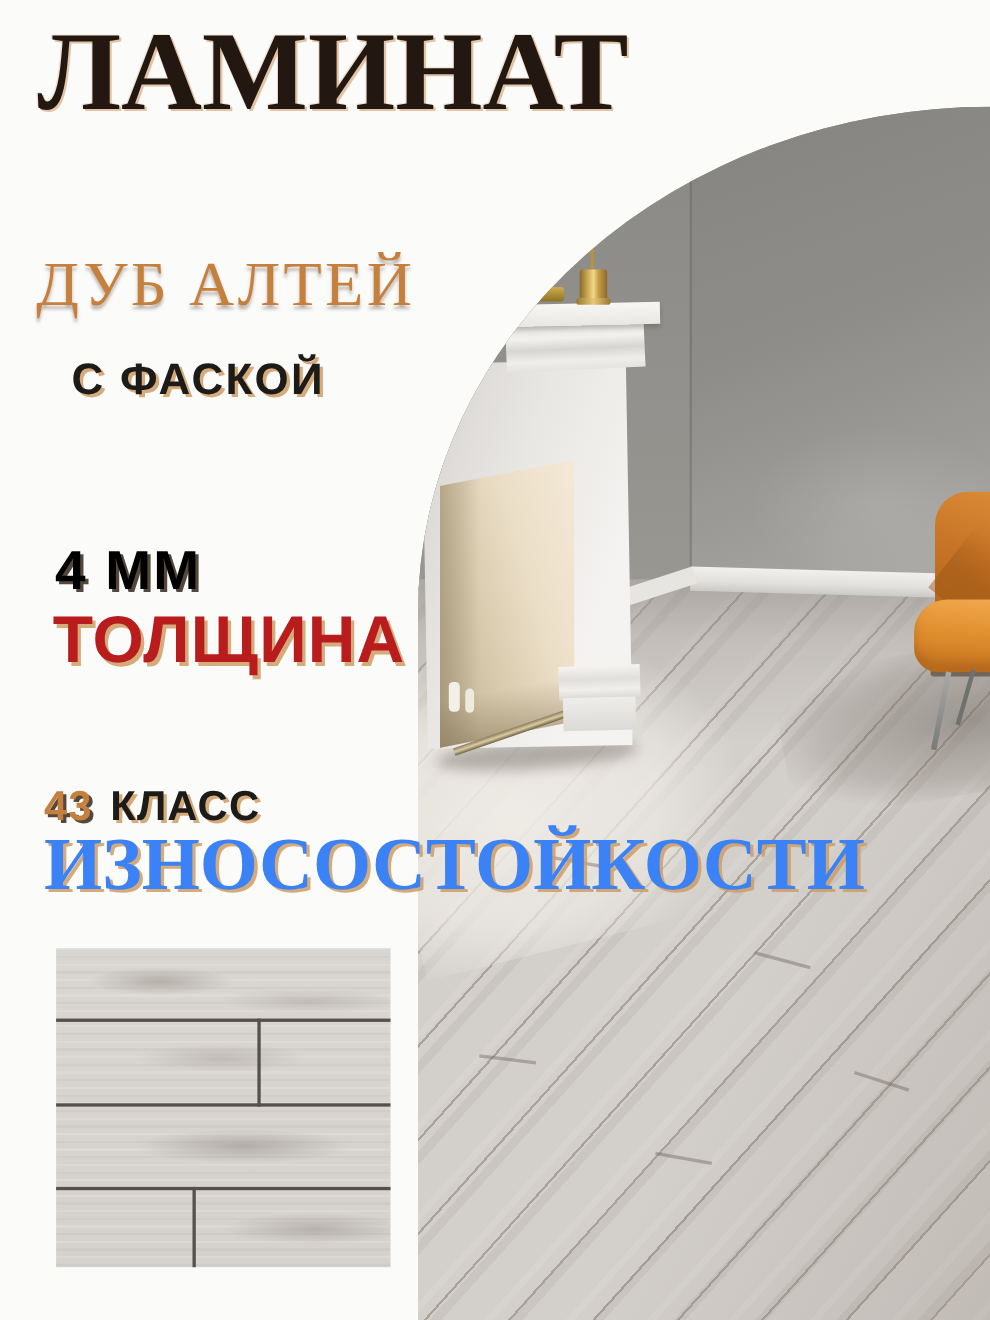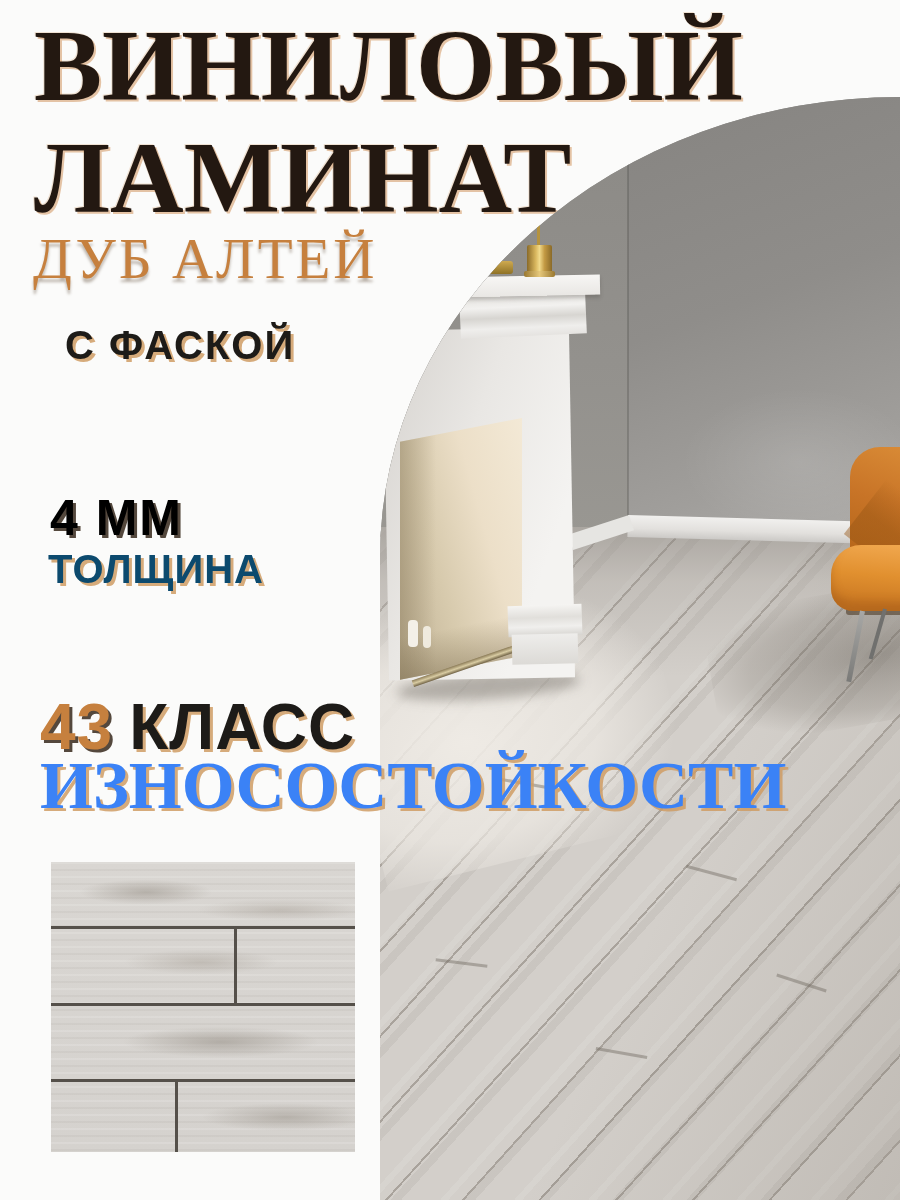--- a/index.html
+++ b/index.html
@@ -31,24 +31,24 @@
   .feat-chamfer{
     left:55px;top:323px;font-size:40px;letter-spacing:2px;color:#1d1b18;
     text-shadow:3px 3px 0 rgba(207,156,100,.85);
     margin-left:10px;
   }
   .feat-thick-val{
     left:50px;top:489px;font-size:50px;letter-spacing:2px;color:#000000;
     text-shadow:3px 3px 0 rgba(43,28,14,.8);
   }
   .feat-thick-label{
-    left:48px;top:547px;font-size:40px;letter-spacing:1px;color:#0c4a6e;
+    left:48px;top:547px;font-size:60px;letter-spacing:1px;color:#b91c1c;
     text-shadow:3px 3px 0 rgba(207,156,100,.85);
   }
-  .feat-wear1{left:40px;top:690px;font-size:64px;letter-spacing:1px;}
+  .feat-wear1{left:40px;top:712px;font-size:38px;letter-spacing:1px;}
   .wear-num{color:#c6803e;text-shadow:3px 3px 0 rgba(43,28,14,.8);font-weight:700;}
   .wear-word{color:#1d1b18;text-shadow:3px 3px 0 rgba(207,156,100,.85);font-weight:700;margin-left:16px;}
   .feat-wear2{
     left:40px;top:746px;font-size:68px;letter-spacing:0px;color:#3b82f6;
     text-shadow:3px 3px 0 rgba(207,156,100,.85);z-index:30;font-family:Liberation Serif, serif;
   }
 
   
   .photo{
     left:380px;top:97px;width:520px;height:1103px;
@@ -151,21 +151,20 @@
       repeating-linear-gradient(180deg, rgba(255,255,255,.14) 0 2px, rgba(0,0,0,0) 2px 7px, rgba(130,123,114,.08) 7px 9px, rgba(0,0,0,0) 9px 14px),
       linear-gradient(180deg,#d9d6d2,#d5d2ce);
   }
   .seam-h{left:0;width:304px;height:3px;background:#55504a;}
   .seam-v{width:3px;background:#55504a;}
 </style>
 </head>
 <body>
 
 <div class="abs title">
-  <div>ВИНИЛОВЫЙ</div>
   <div>ЛАМИНАТ</div>
 </div>
 <div class="abs subtitle">ДУБ АЛТЕЙ</div>
 
 <div class="abs feat feat-chamfer">С ФАСКОЙ</div>
 <div class="abs feat feat-thick-val">4 ММ</div>
 <div class="abs feat feat-thick-label">ТОЛЩИНА</div>
 <div class="abs feat feat-wear1">
   <span class="wear-num">43</span><span class="wear-word">КЛАСС</span>
 </div>

